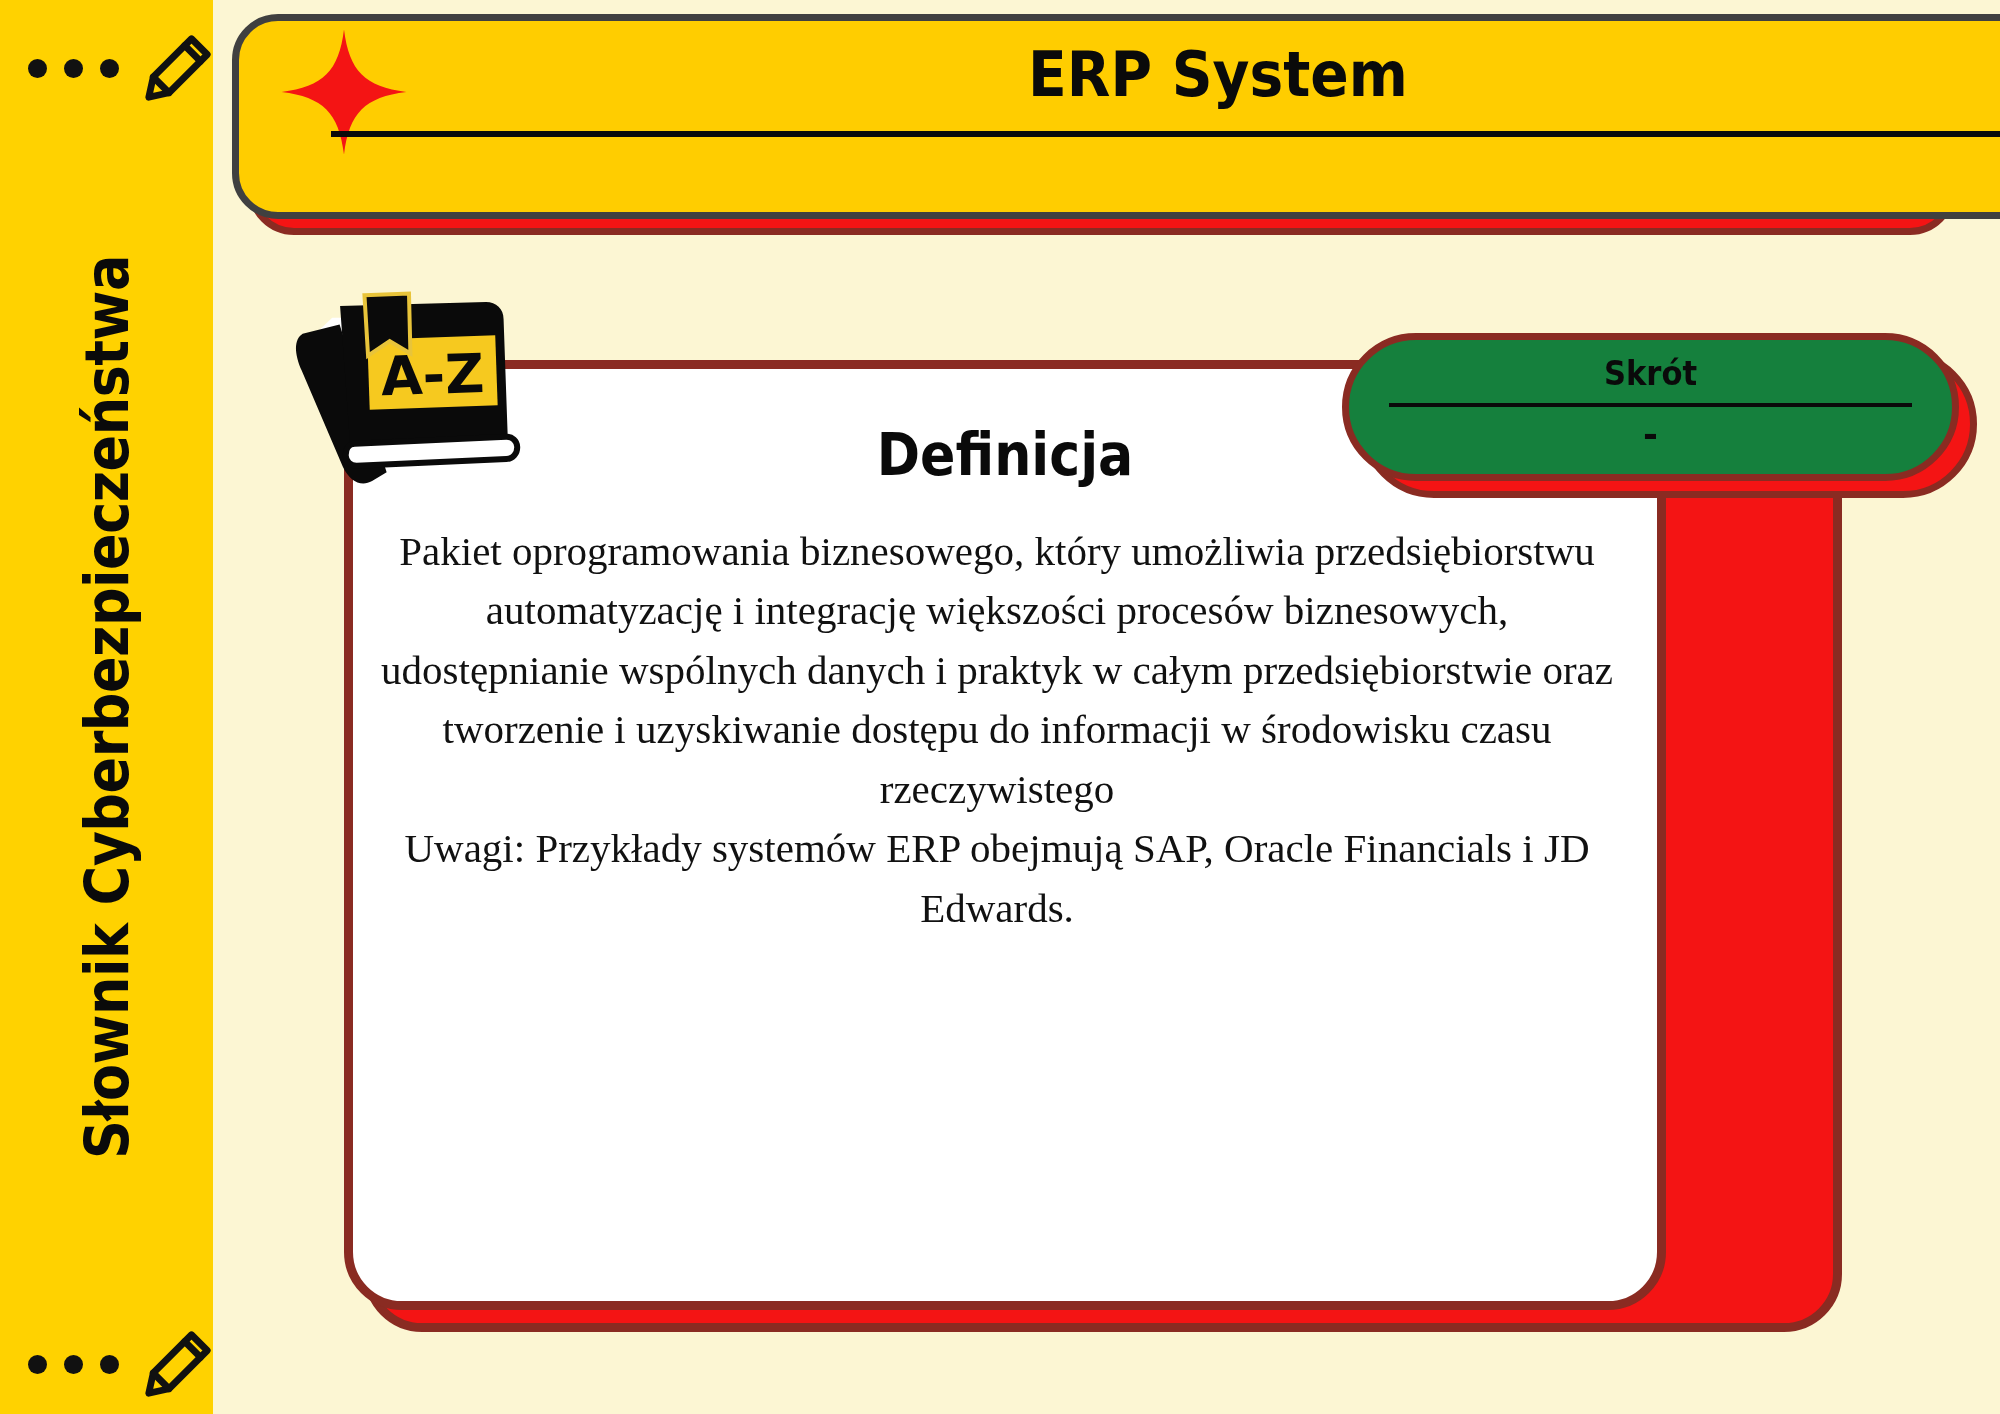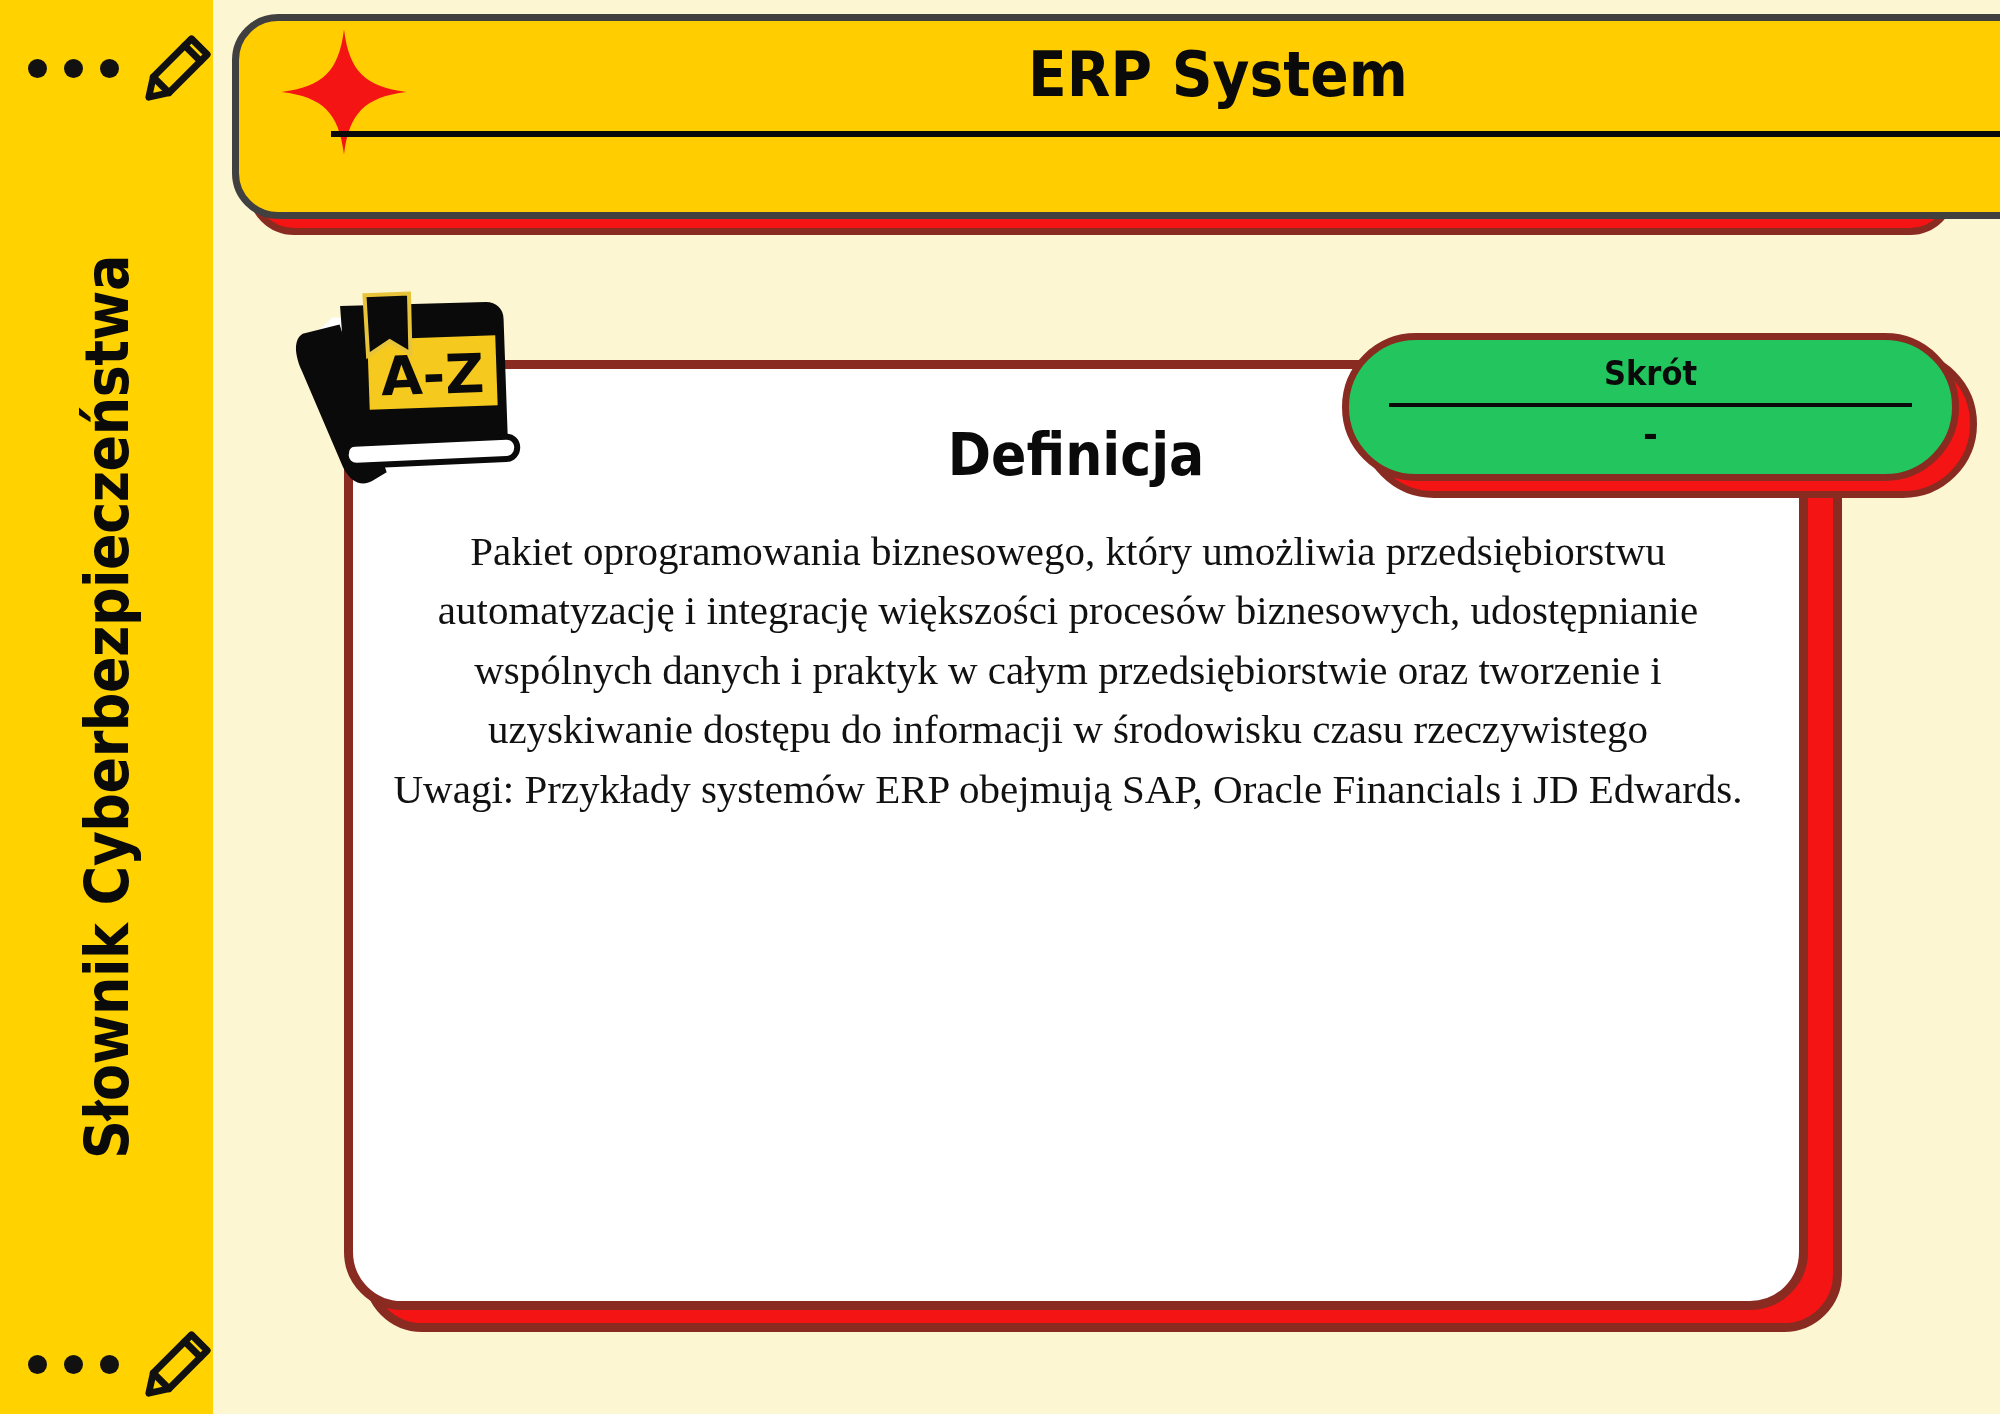--- a/index.html
+++ b/index.html
@@ -145,21 +145,21 @@
     height: 950px;
     background: #F41414;
     border: 9px solid #8A2B22;
     border-radius: 58px;
     z-index: 6;
   }
   #def-card {
     position: absolute;
     left: 344px;
     top: 360px;
-    width: 1464px;
+    width: 1322px;
     height: 950px;
     background: #FFFFFF;
     border: 9px solid #8A2B22;
     border-radius: 58px;
     z-index: 8;
     overflow: hidden;
   }
 
   #def-heading {
     position: absolute;
@@ -197,21 +197,21 @@
     border: 7px solid #8A2B22;
     border-radius: 74px;
     z-index: 9;
   }
   #skrot-card {
     position: absolute;
     left: 1342px;
     top: 333px;
     width: 617px;
     height: 148px;
-    background: #22c55e;
+    background: #15803d;
     border: 7px solid #8A2B22;
     border-radius: 74px;
     z-index: 11;
   }
   #skrot-label {
     position: absolute;
     left: 0; right: 0;
     top: 13px;
     text-align: center;
     font-family: "DejaVu Sans", sans-serif;

